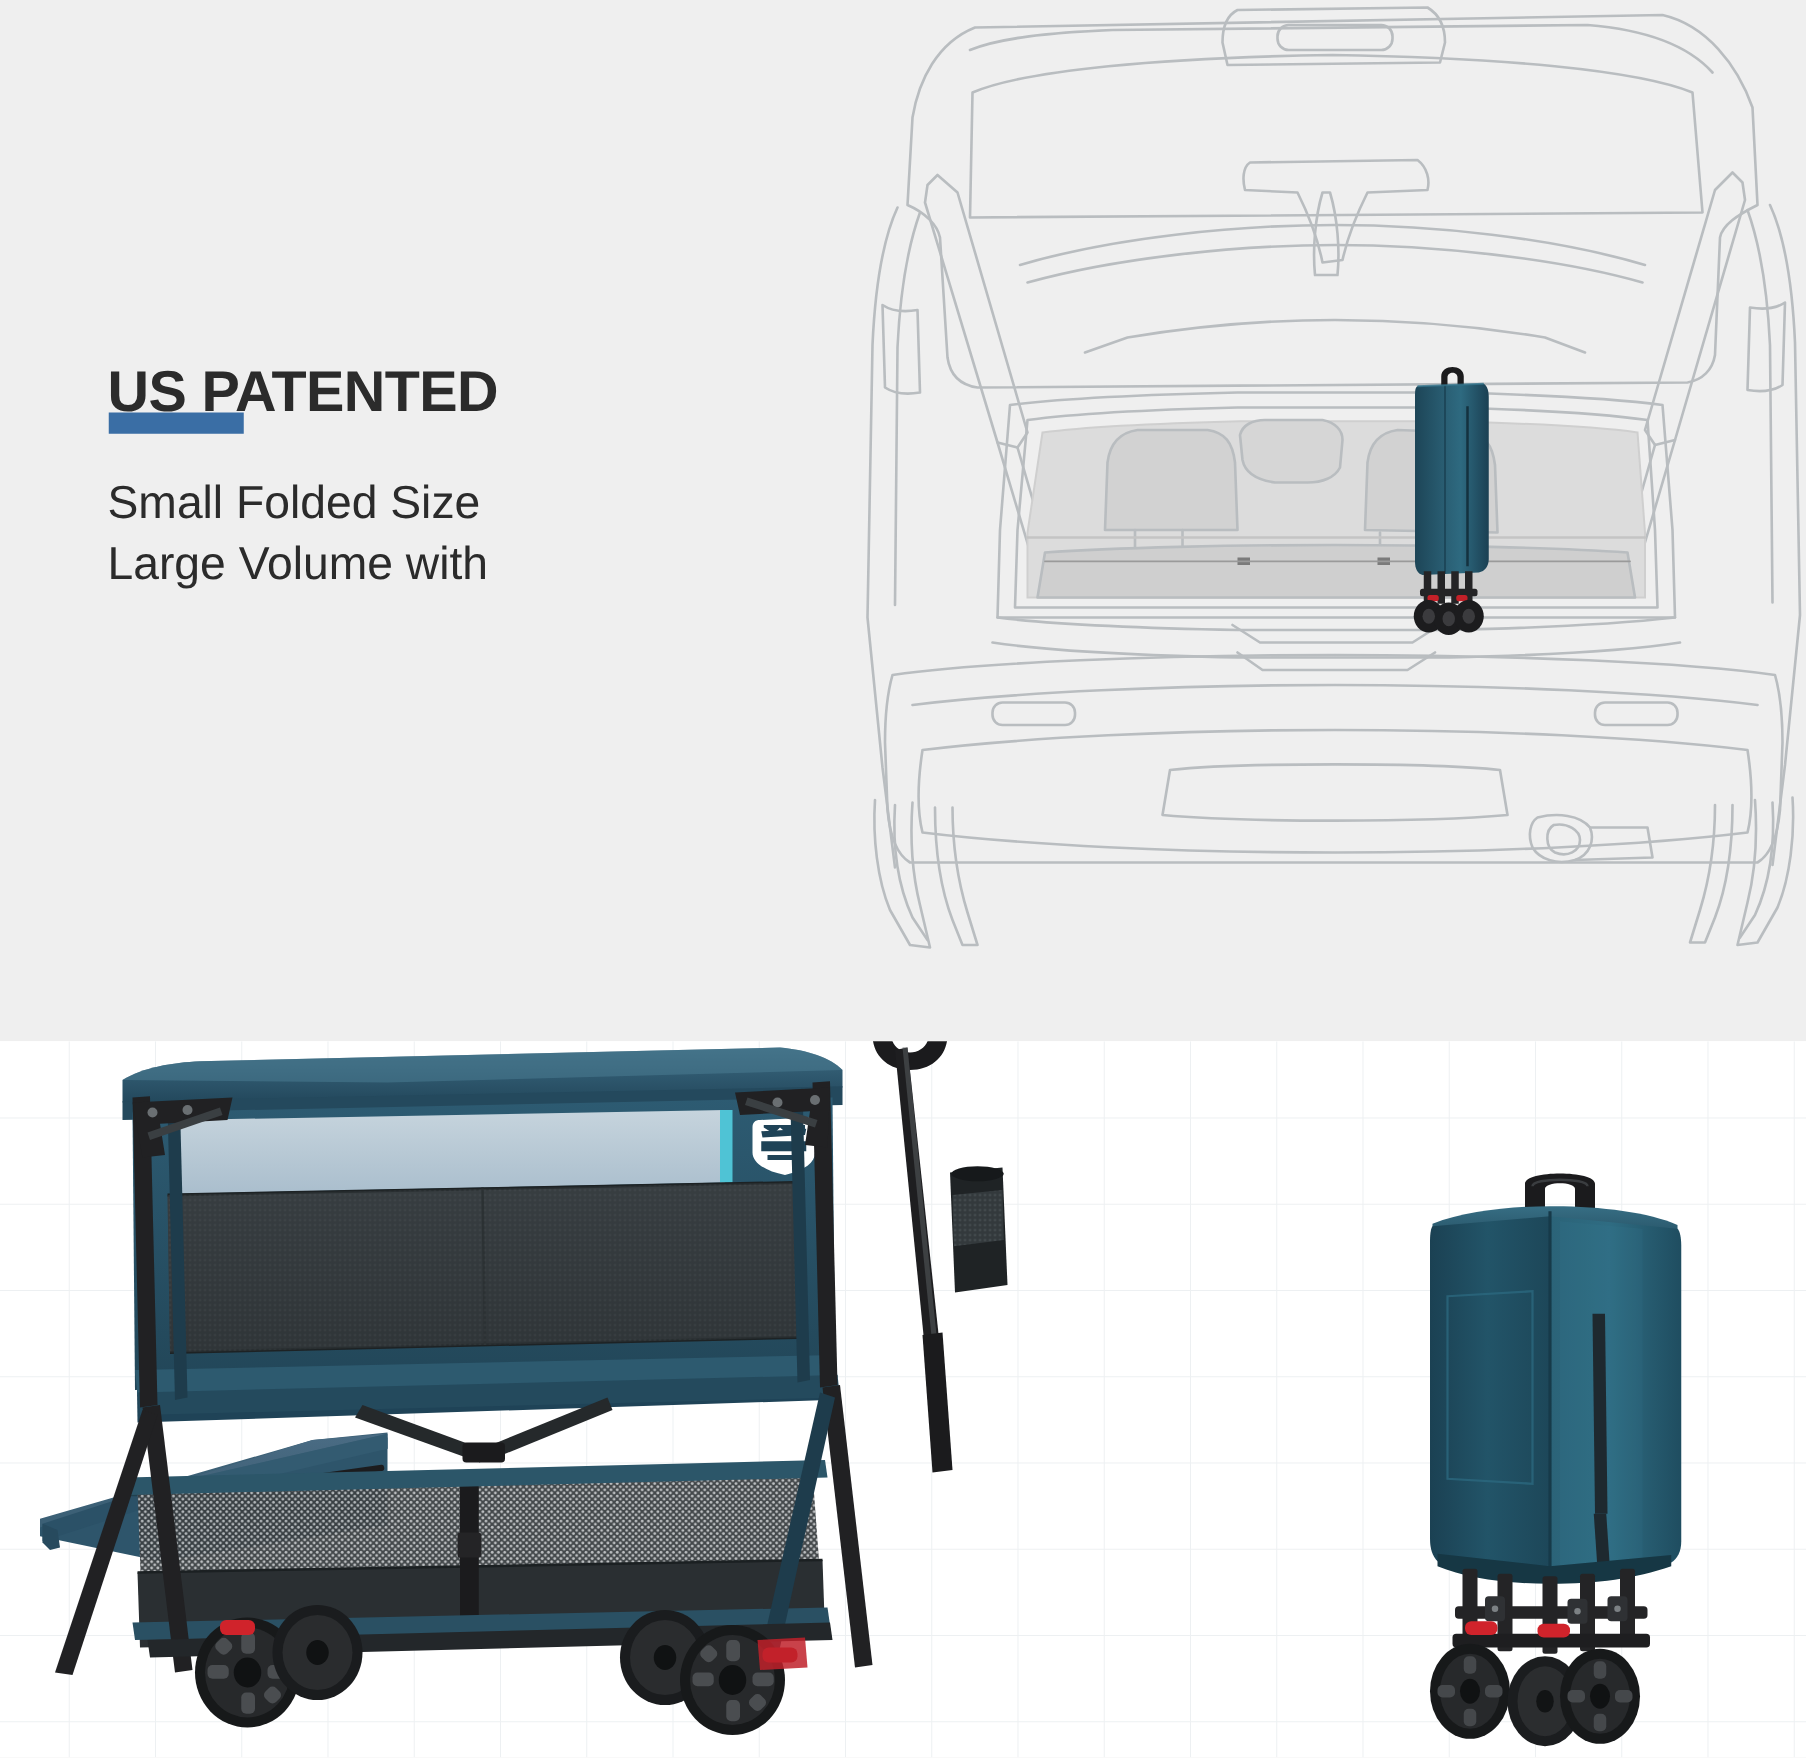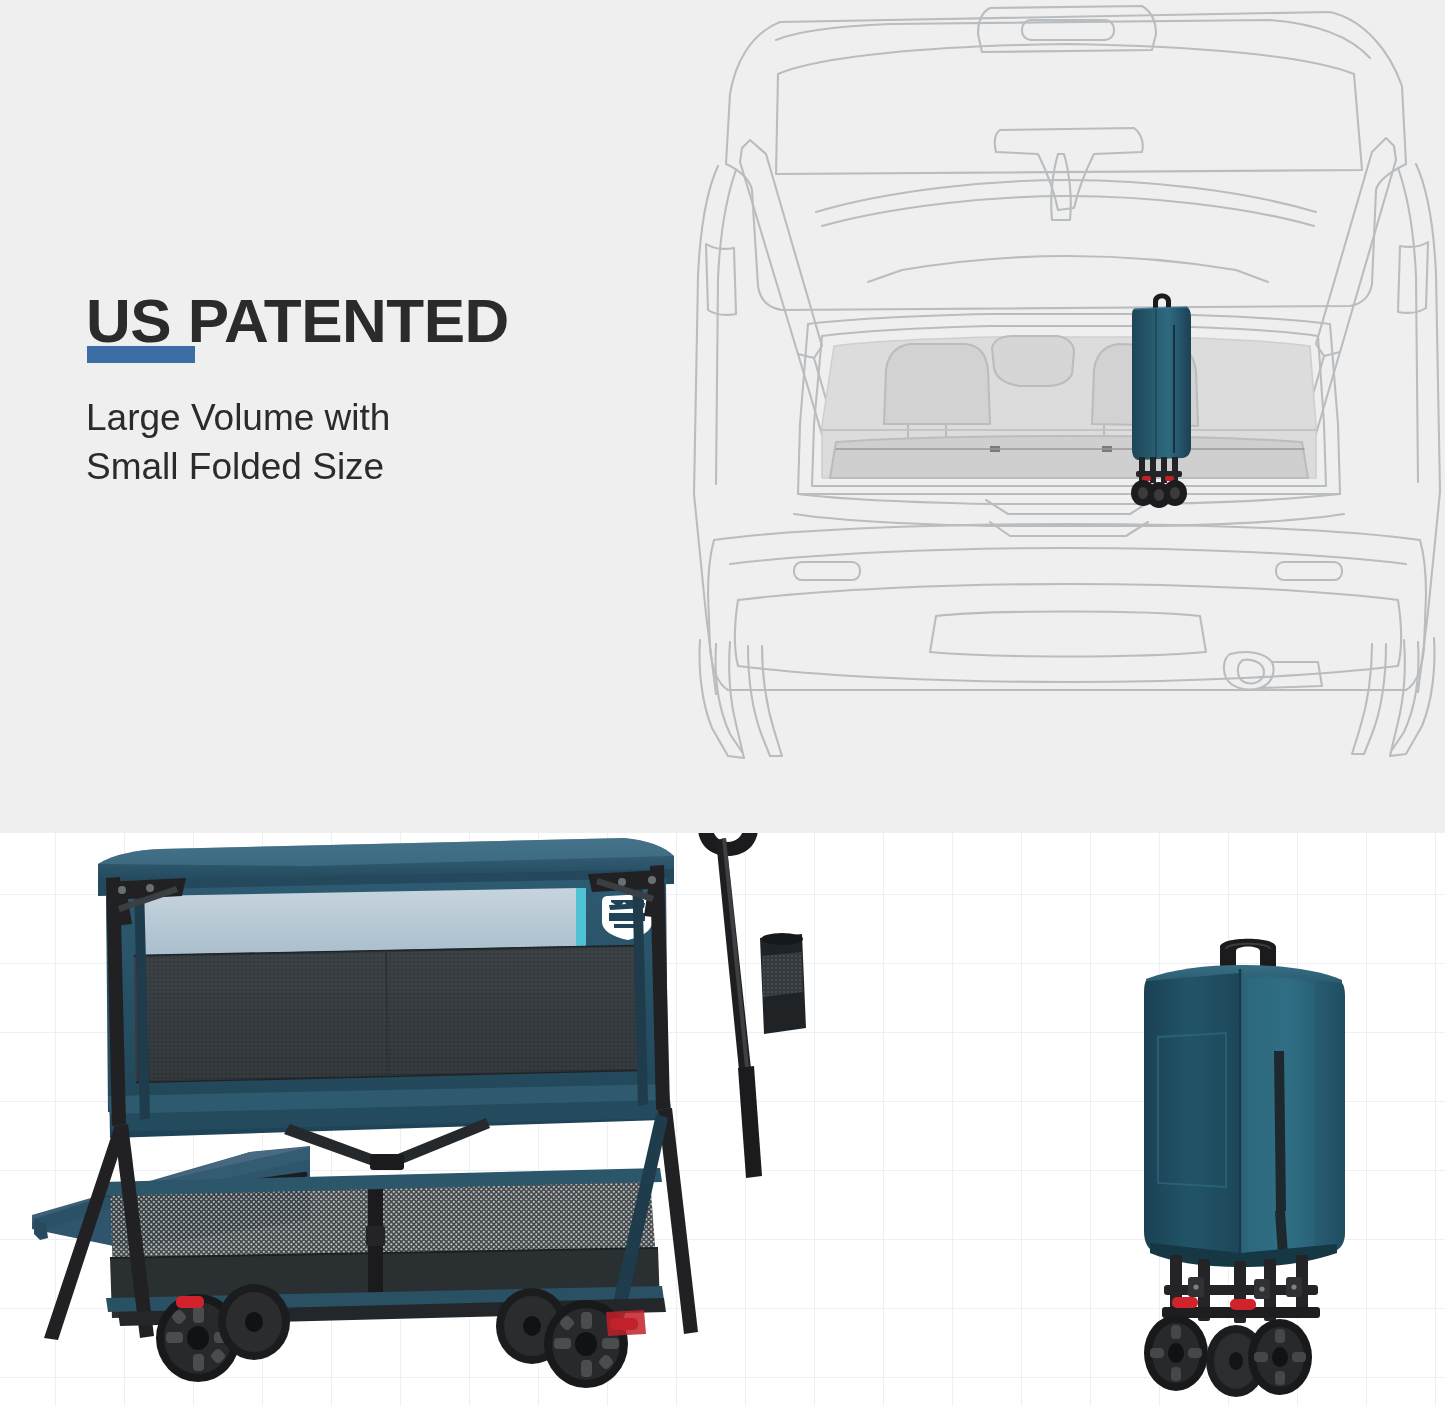--- a/index.html
+++ b/index.html
@@ -12,21 +12,21 @@
 
   
   #top-panel{
     position:absolute; left:0; top:0; width:1445px; height:833px;
     background:#efefef; overflow:hidden;
   }
 
   
   #headline-block{ position:absolute; left:86px; top:290px; width:600px; }
   #headline{
-    font-size:62px; font-weight:bold; letter-spacing:-0.5px;
+    font-size:46px; font-weight:bold; letter-spacing:-0.5px;
     color:#2b2b2b; line-height:1; white-space:nowrap;
     display:inline-block; position:relative;
   }
   #headline .us-wrap{ position:relative; display:inline-block; }
   #headline .us-underline{
     position:absolute; left:1px; bottom:-11px; width:108px; height:17px;
     background:#3a6ea5;
   }
   #subheadline{
     margin-top:42px; font-size:37px; color:#2b2b2b; line-height:1.32;
@@ -63,22 +63,22 @@
   #folded-wagon svg{ width:100%; height:100%; display:block; }
 </style>
 </head>
 <body>
 
 <div id="top-panel">
 
   <div id="headline-block">
     <div id="headline"><span class="us-wrap"><span>US</span><span class="us-underline"></span></span><span> PATENTED</span></div>
     <div id="subheadline">
+      <div>Small Folded Size</div>
       <div>Large Volume with</div>
-      <div>Small Folded Size</div>
     </div>
   </div>
 
   <div id="car-illustration">
     <svg viewBox="0 0 755 790" xmlns="http://www.w3.org/2000/svg">
       <g fill="none" stroke="#b9bdc0" stroke-width="2.1" stroke-linejoin="round" stroke-linecap="round">
 
         <path d="M40 100 C 45 70, 60 40, 90 28 L 640 18 C 675 26, 700 58, 712 92
                  L 716 170 C 700 178, 688 186, 686 196 L 682 290
                  C 680 302, 672 310, 660 312 L 92 316

